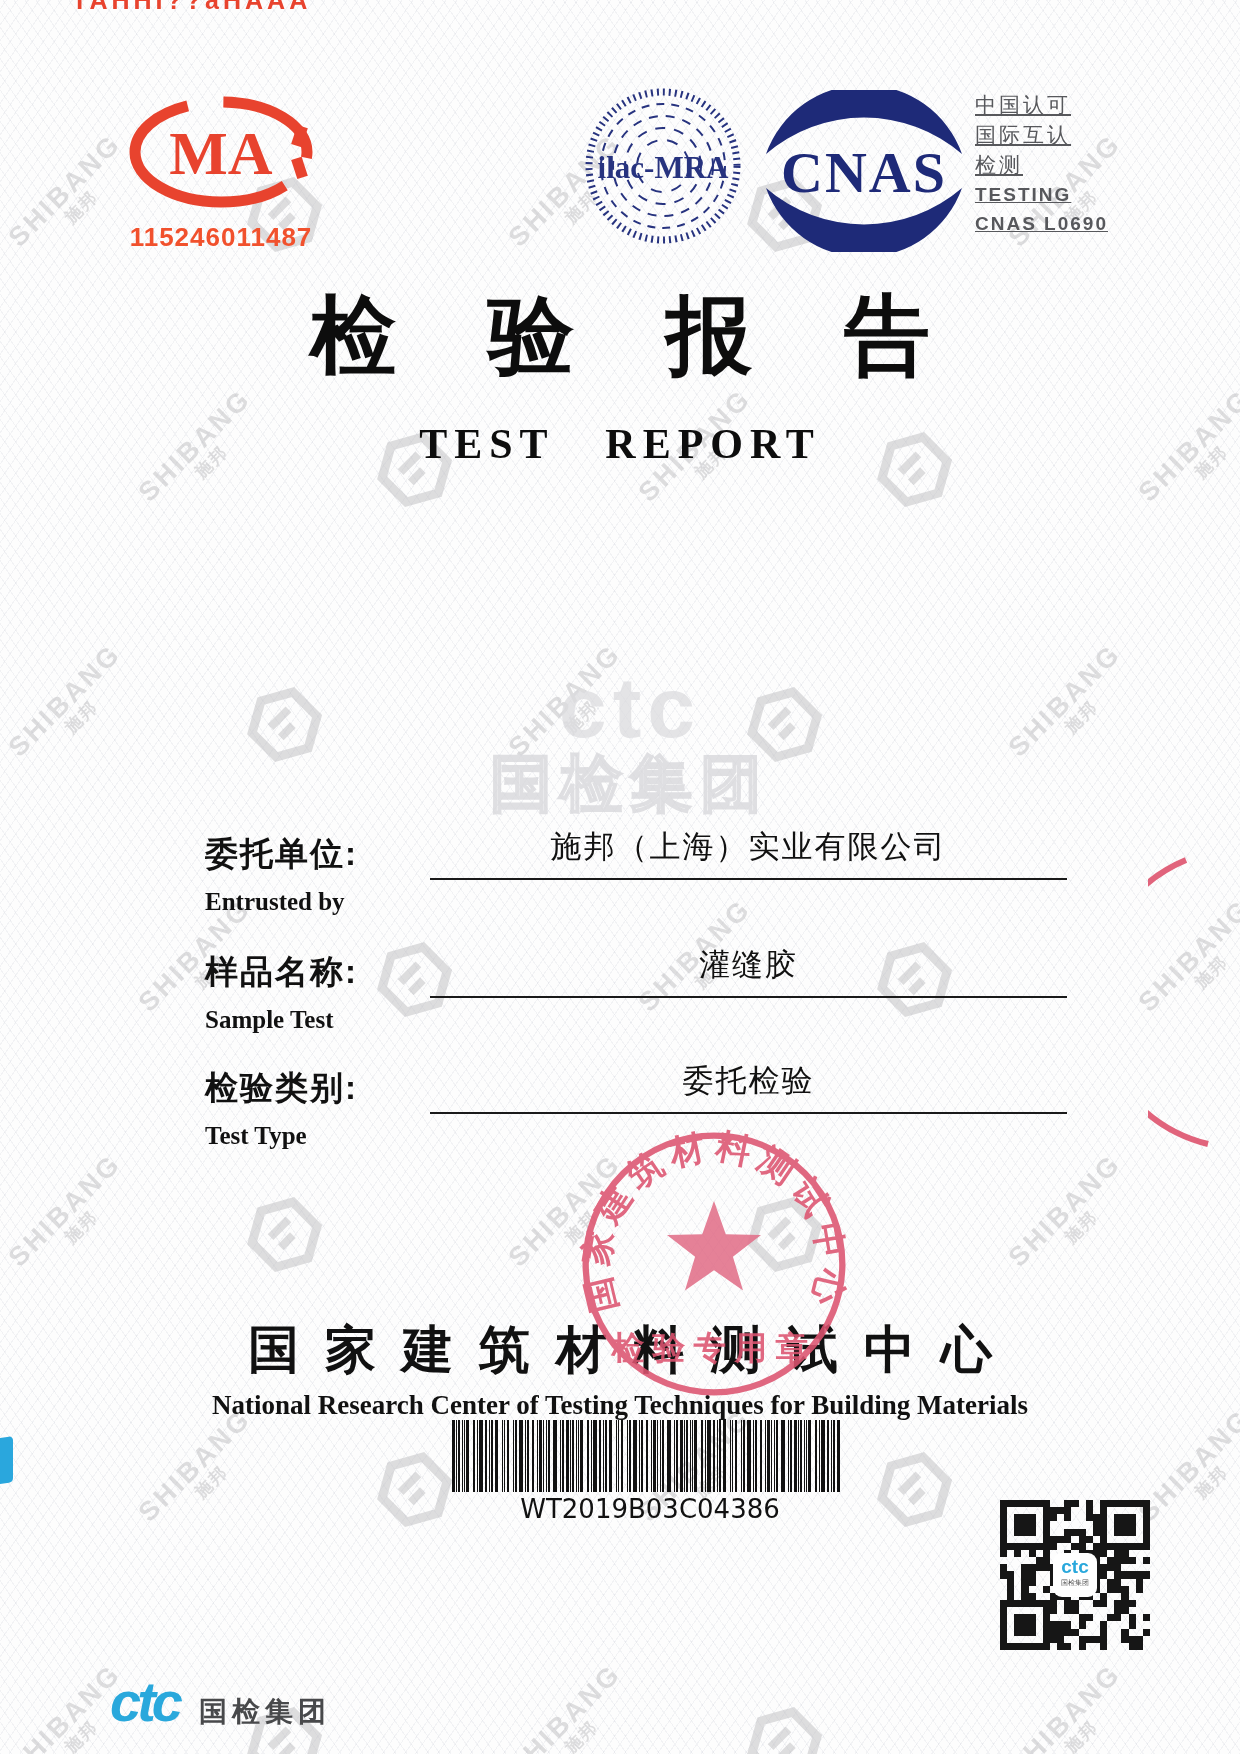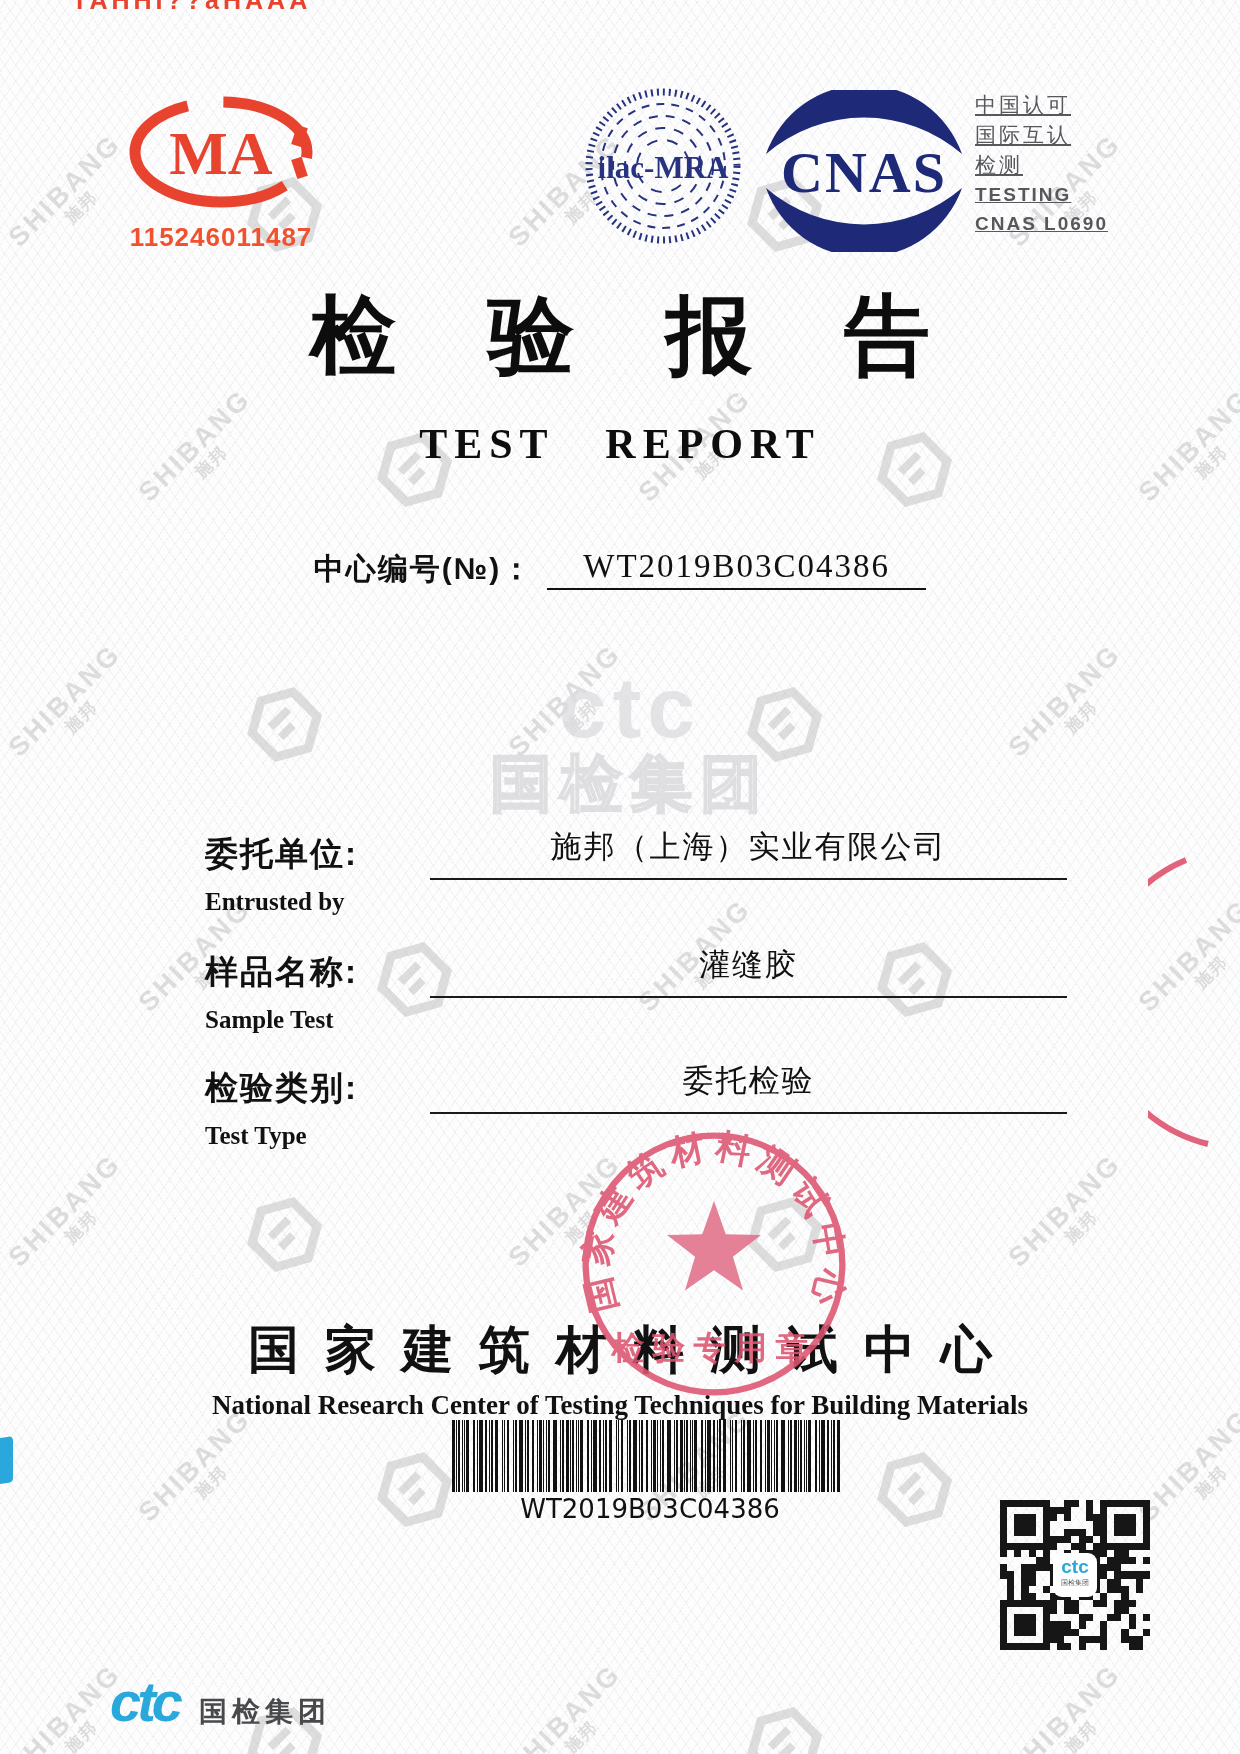--- a/index.html
+++ b/index.html
@@ -284,23 +284,20 @@
     <div class="zh">中国认可</div>
     <div class="zh">国际互认</div>
     <div class="zh">检测</div>
     <div class="en">TESTING</div>
     <div class="en">CNAS L0690</div>
   </div>
 
   <div id="title-en" class="abs">TEST REPORT</div>
   <div id="title-zh" class="abs">检验报告</div>
 
-  <div id="report-no" class="abs">
-    <span class="lbl">中心编号(№)：</span><span class="val">WT2019B03C04386</span>
-  </div>
 
   <div id="center-wm" class="abs">
     <div class="logo">ctc</div>
     <div class="txt">国检集团</div>
   </div>
 
   <div id="row-0" class="field-row">
     <div class="lz">委托单位:</div>
     <div class="val">施邦（上海）实业有限公司</div>
     <div class="le">Entrusted by</div>

